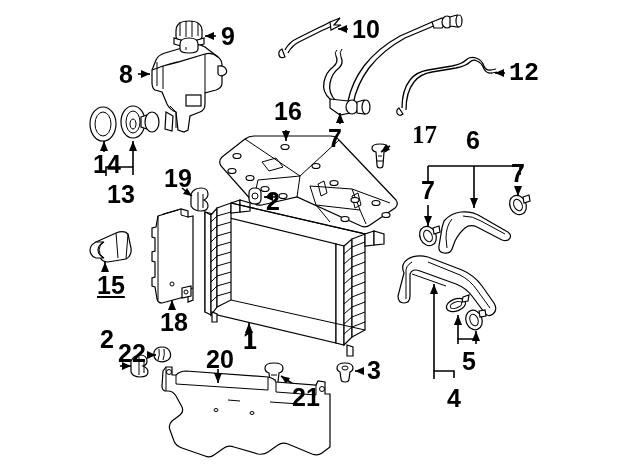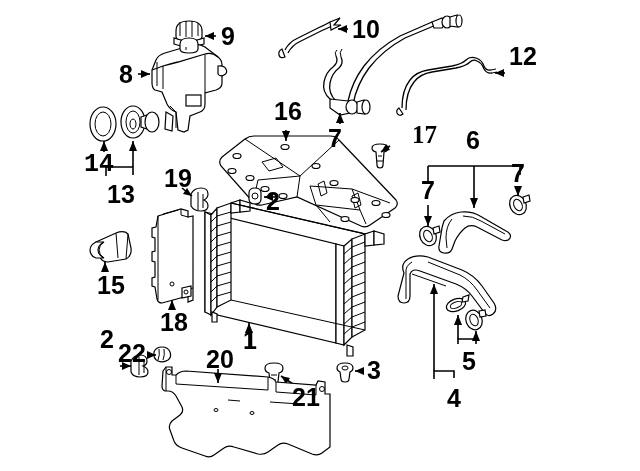--- a/index.html
+++ b/index.html
@@ -463,24 +463,24 @@
   <div class="callout-label" style="left:367px; top:358px;">3</div>
   <div class="callout-label" style="left:447px; top:386px;">4</div>
   <div class="callout-label" style="left:462px; top:349px;">5</div>
   <div class="callout-label" style="left:466px; top:128px;">6</div>
   <div class="callout-label" style="left:421px; top:178px;">7</div>
   <div class="callout-label" style="left:511px; top:161px;">7</div>
   <div class="callout-label" style="left:119px; top:62px;">8</div>
   <div class="callout-label" style="left:221px; top:24px;">9</div>
   <div class="callout-label" style="left:352px; top:17px;text-align:center;">10</div>
   <div class="callout-label" style="left:328px; top:126px;">7</div>
-  <div class="callout-label" style="left:509px; top:44px;">12</div>
+  <div class="callout-label" style="left:509px; top:61px;font-family:Liberation Mono, monospace;">12</div>
   <div class="callout-label" style="left:107px; top:182px;">13</div>
-  <div class="callout-label" style="left:84px; top:152px;font-family:Liberation Mono, monospace;">14</div>
-  <div class="callout-label" style="left:97px; top:273px;">15</div>
+  <div class="callout-label" style="left:93px; top:152px;">14</div>
+  <div class="callout-label" style="left:97px; top:273px;text-decoration:underline;">15</div>
   <div class="callout-label" style="left:274px; top:99px;">16</div>
   <div class="callout-label" style="left:412px; top:122px;font-family:Liberation Serif, serif;">17</div>
   <div class="callout-label" style="left:160px; top:310px;text-align:right;">18</div>
   <div class="callout-label" style="left:164px; top:166px;text-align:center;">19</div>
   <div class="callout-label" style="left:206px; top:347px;">20</div>
   <div class="callout-label" style="left:292px; top:385px;">21</div>
   <div class="callout-label" style="left:118px; top:341px;text-align:center;">22</div>
 
 </div>
 

